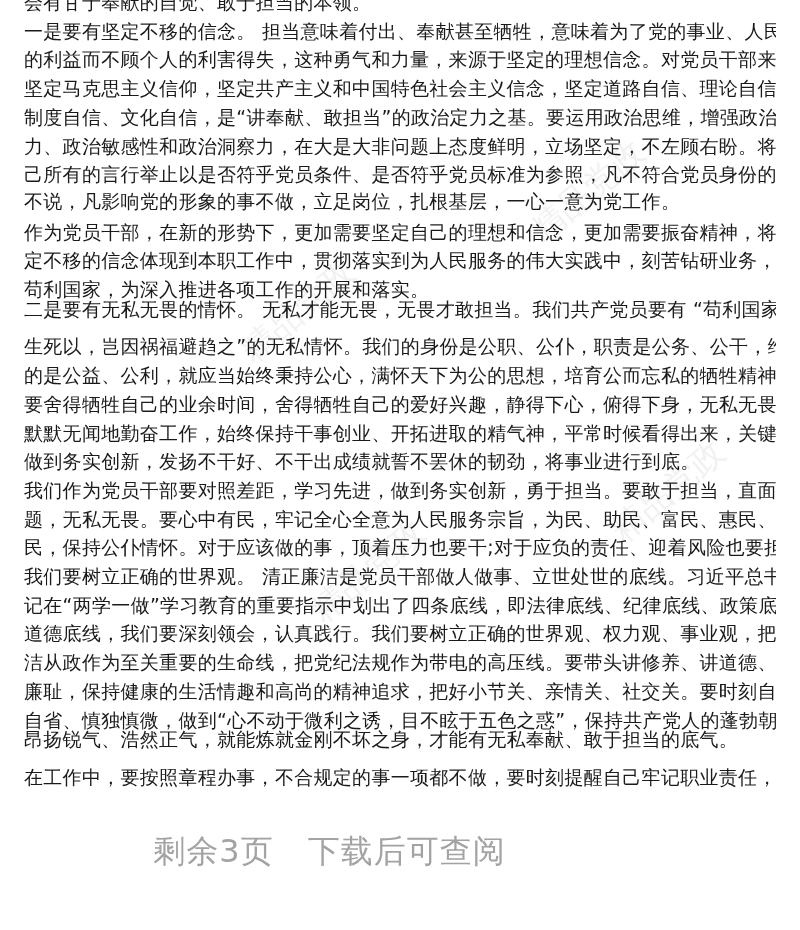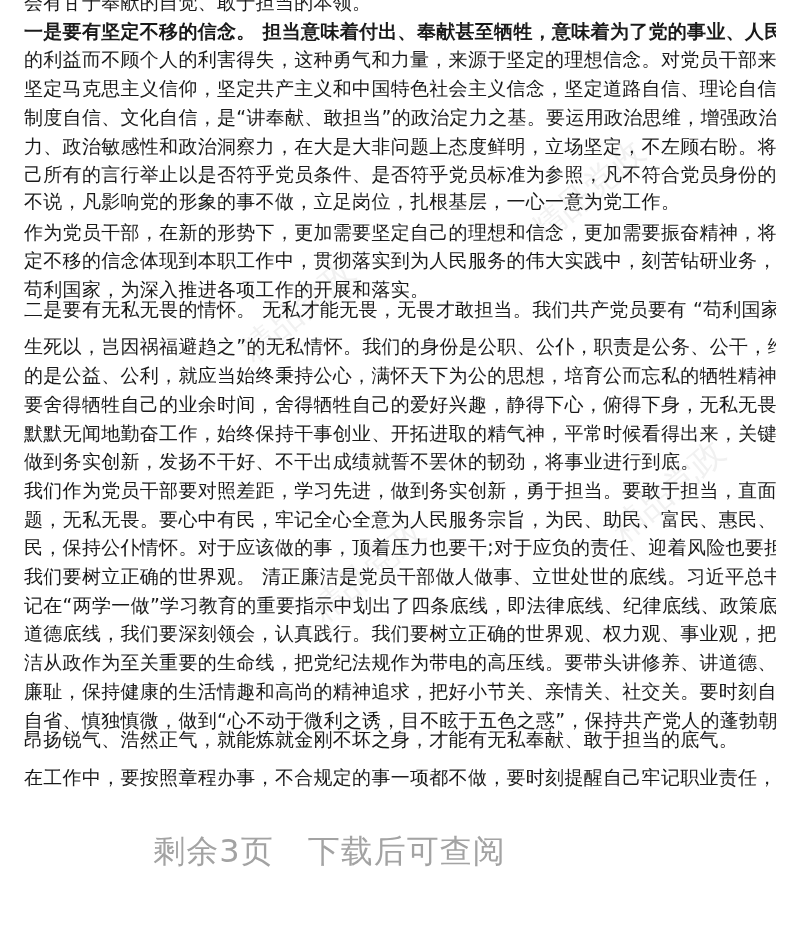--- a/index.html
+++ b/index.html
@@ -17,21 +17,21 @@
 </style>
 </head>
 <body>
 
 <div class="page" id="page">
   <div class="watermark" style="left:230px; top:300px;">精品党政</div>
   <div class="watermark" style="left:520px; top:180px;">精品党政</div>
   <div class="watermark" style="left:300px; top:560px;">精品党政</div>
   <div class="watermark" style="left:600px; top:480px;">精品党政</div>
 <div class="line" style="top: 0px;">会有甘于奉献的自觉、敢于担当的本领。</div>
-    <div class="line" style="top: 28.7px; font-weight: bold;">一是要有坚定不移的信念。 担当意味着付出、奉献甚至牺牲，意味着为了党的事业、人民</div>
+    <div class="line" style="top: 28.7px;">一是要有坚定不移的信念。 担当意味着付出、奉献甚至牺牲，意味着为了党的事业、人民</div>
     <div class="line" style="top: 57.4px;">的利益而不顾个人的利害得失，这种勇气和力量，来源于坚定的理想信念。对党员干部来说，</div>
     <div class="line" style="top: 86.1px;">坚定马克思主义信仰，坚定共产主义和中国特色社会主义信念，坚定道路自信、理论自信、</div>
     <div class="line" style="top: 114.8px;">制度自信、文化自信，是“讲奉献、敢担当”的政治定力之基。要运用政治思维，增强政治定</div>
     <div class="line" style="top: 143.5px;">力、政治敏感性和政治洞察力，在大是大非问题上态度鲜明，立场坚定，不左顾右盼。将自</div>
     <div class="line" style="top: 172.2px;">己所有的言行举止以是否符乎党员条件、是否符乎党员标准为参照，凡不符合党员身份的话</div>
     <div class="line" style="top: 200.9px; font-family: Liberation Mono, monospace;">不说，凡影响党的形象的事不做，立足岗位，扎根基层，一心一意为党工作。</div>
     <div class="line" style="top: 229.6px;">作为党员干部，在新的形势下，更加需要坚定自己的理想和信念，更加需要振奋精神，将坚</div>
     <div class="line" style="top: 258.3px;">定不移的信念体现到本职工作中，贯彻落实到为人民服务的伟大实践中，刻苦钻研业务，勇</div>
     <div class="line" style="top: 287px;">苟利国家，为深入推进各项工作的开展和落实。</div>
     <div class="line" style="top: 307px;">二是要有无私无畏的情怀。 无私才能无畏，无畏才敢担当。我们共产党员要有 “苟利国家</div>

